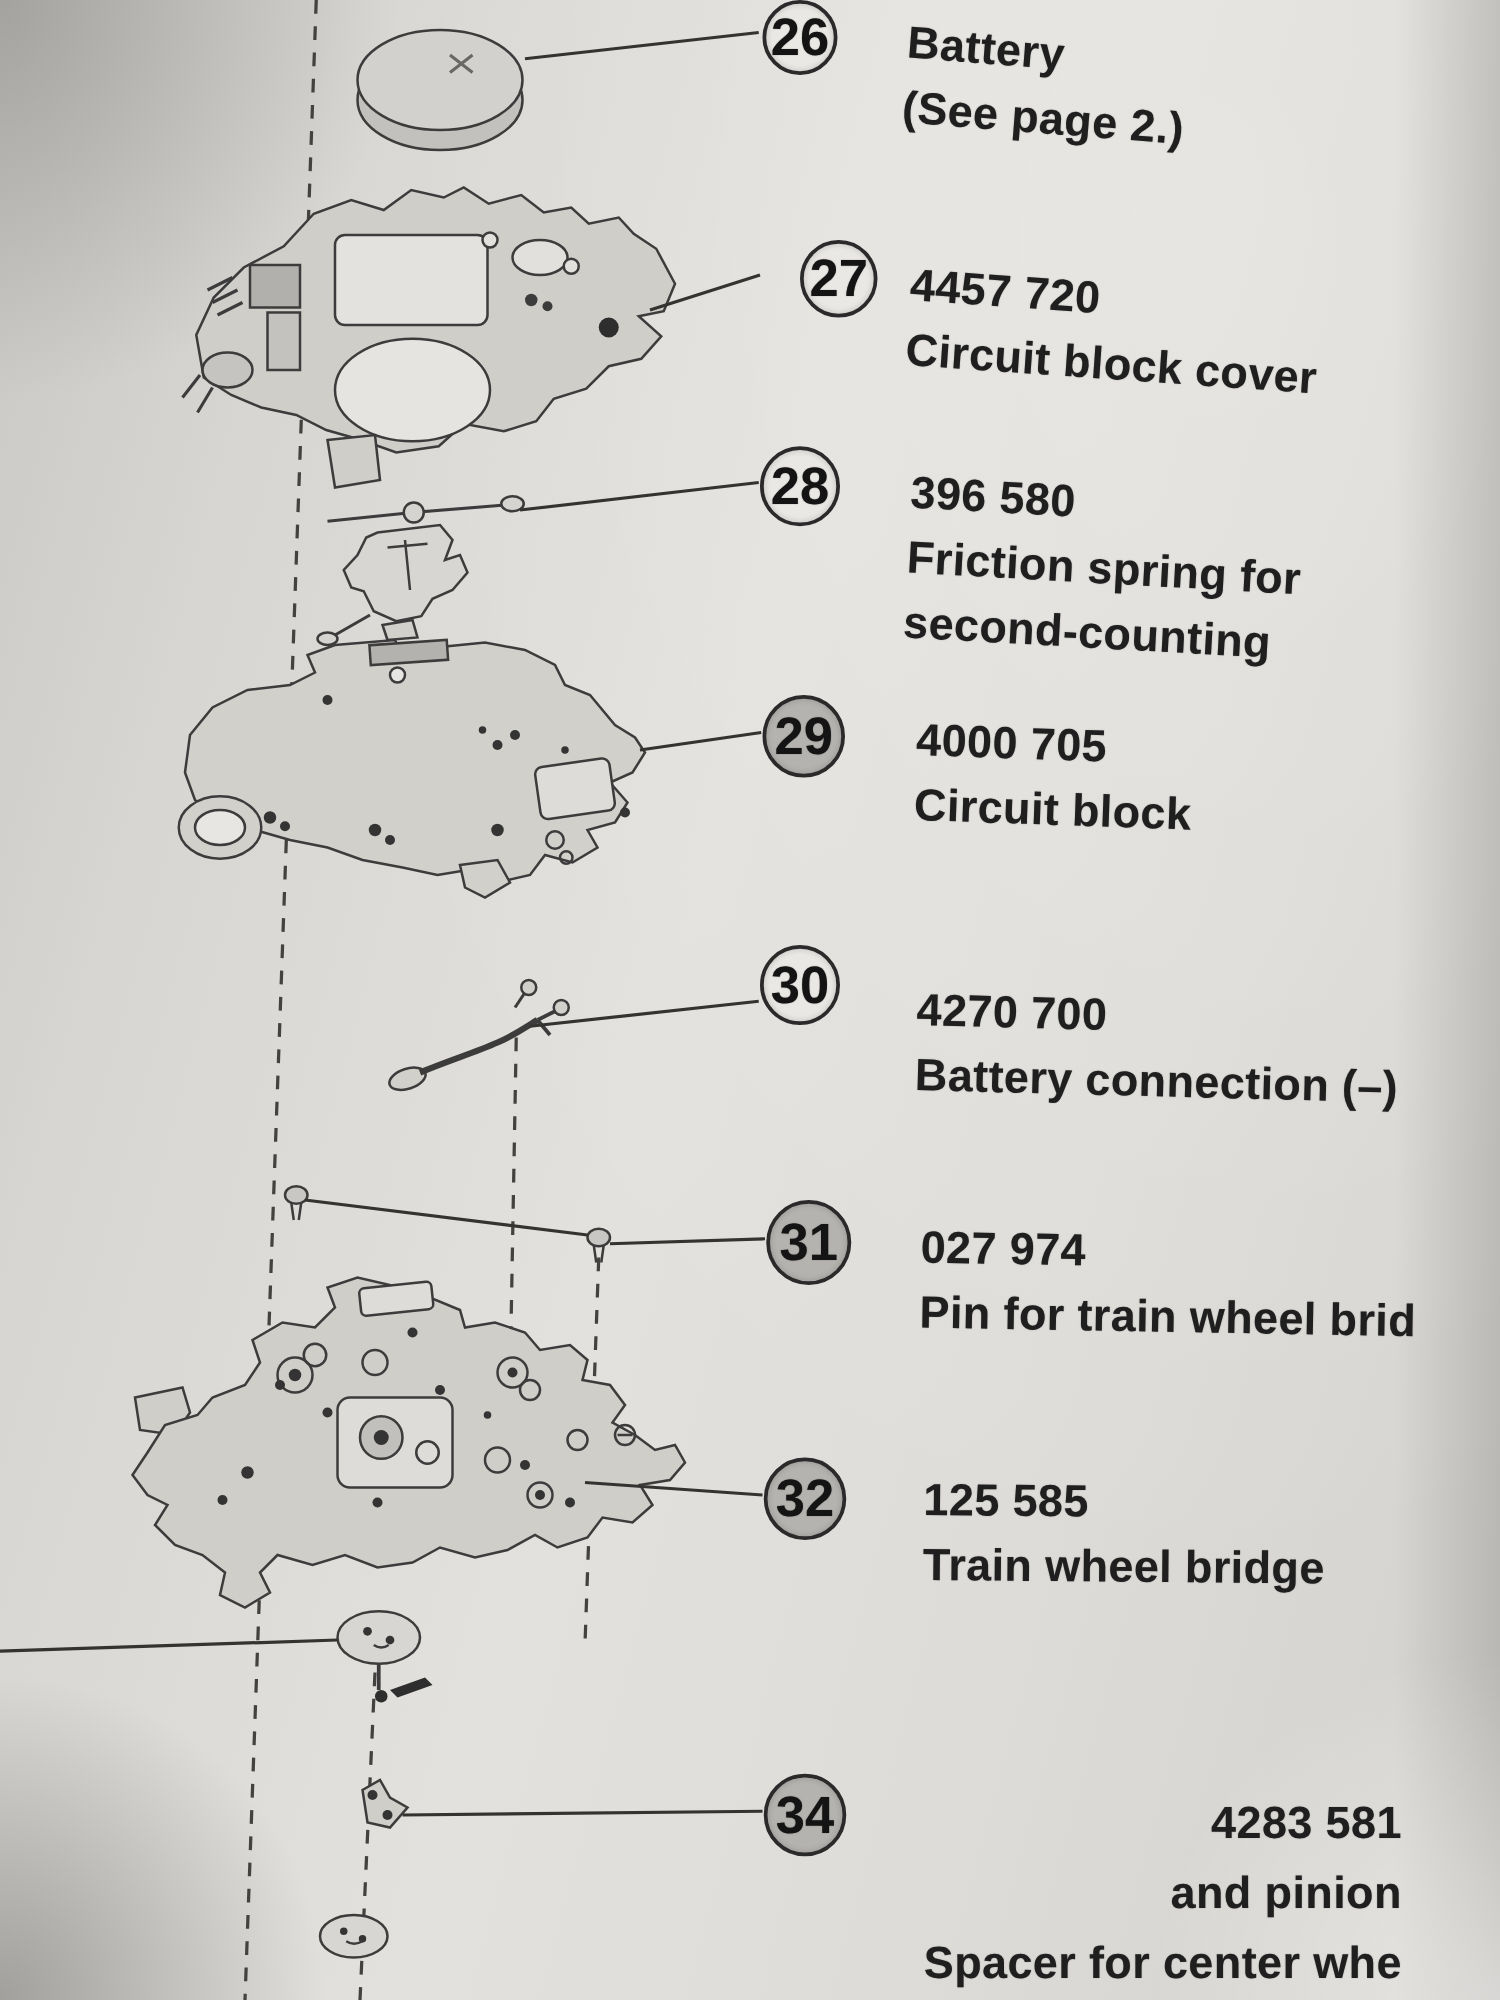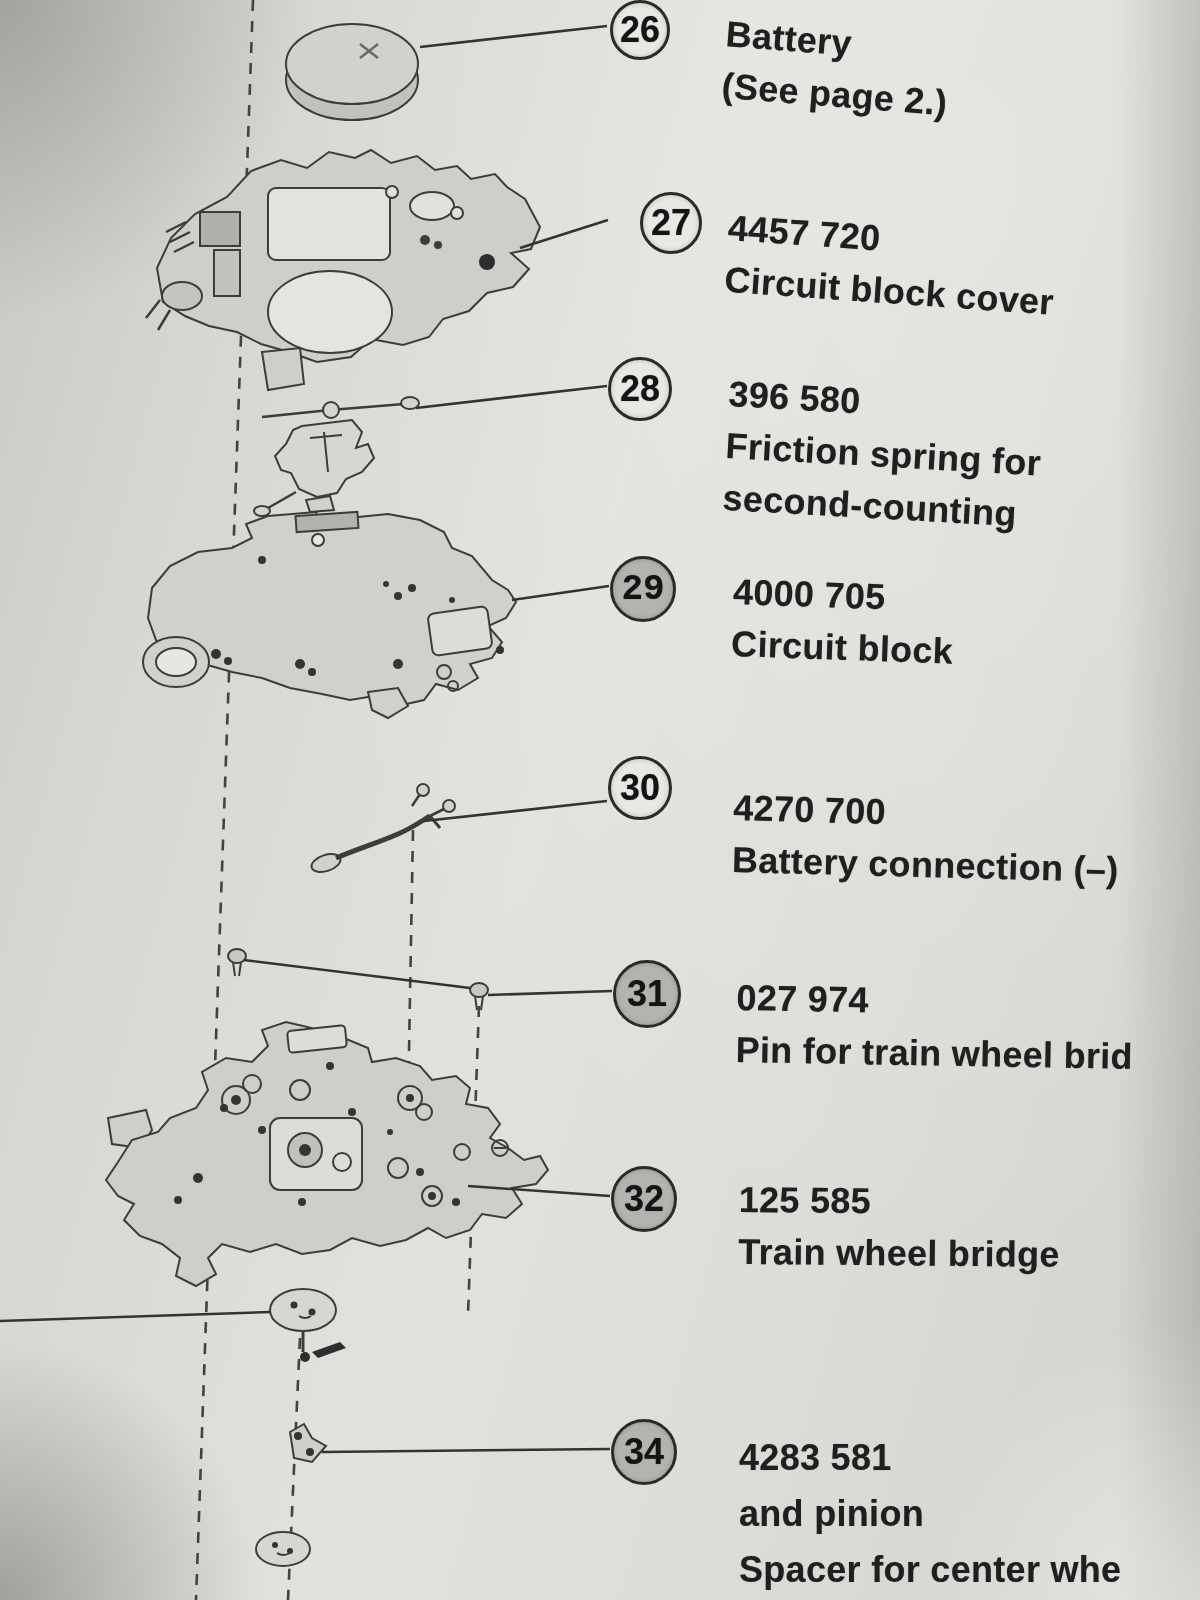--- a/index.html
+++ b/index.html
@@ -19,33 +19,33 @@
   #diagram{position:absolute;left:0;top:0;z-index:1;}
   .callout{
     position:absolute;z-index:2;
     border:3.5px solid #2a2a2a;border-radius:50%;
     background:#eae8e4;
     display:flex;align-items:center;justify-content:center;
     box-shadow:inset 0 0 5px rgba(0,0,0,0.18);
   }
   .callout.shaded{background:#b5b3af;}
   .cnum{
-    font-weight:bold;font-size:36px;color:#141414;
+    font-weight:bold;font-size:42px;color:#141414;
     text-shadow:0 0 1px rgba(20,20,20,0.45);
   }
   .ptext{
     position:absolute;z-index:2;
     transform-origin:left top;
   }
   .pline{
     font-weight:bold;font-size:36px;line-height:52px;
     color:#1f1f1f;letter-spacing:0.3px;white-space:nowrap;
     text-shadow:0 0 1px rgba(35,35,35,0.40);
   }
-  .ptext.tight .pline{line-height:56px;}
+  .ptext.tight .pline{line-height:56px;text-align:right;}
 </style>
 </head>
 <body>
 
 <div id="page">
 
   <svg id="diagram" width="1200" height="1600" viewBox="0 0 1200 1600">
 
     <g stroke="#44423f" stroke-width="2.6" stroke-dasharray="11 10" fill="none">
       <line x1="253" y1="0" x2="196" y2="1600"></line>
@@ -213,21 +213,21 @@
 
   <div class="callout" style="left:608px;top:357px;width:58px;height:58px;">
     <span class="cnum">28</span>
   </div>
   <div class="ptext" style="left:730px;top:368px;transform:rotate(3.2deg);">
     <div class="pline">396 580</div>
     <div class="pline">Friction spring for</div>
     <div class="pline">second-counting</div>
   </div>
 
-  <div class="callout shaded" style="left:610px;top:556px;width:60px;height:60px;font-family:Liberation Mono, monospace;">
+  <div class="callout shaded" style="left:610px;top:556px;width:60px;height:60px;">
     <span class="cnum">29</span>
   </div>
   <div class="ptext" style="left:734px;top:566px;transform:rotate(2deg);">
     <div class="pline">4000 705</div>
     <div class="pline">Circuit block</div>
   </div>
 
   <div class="callout" style="left:608px;top:756px;width:58px;height:58px;">
     <span class="cnum">30</span>
   </div>

